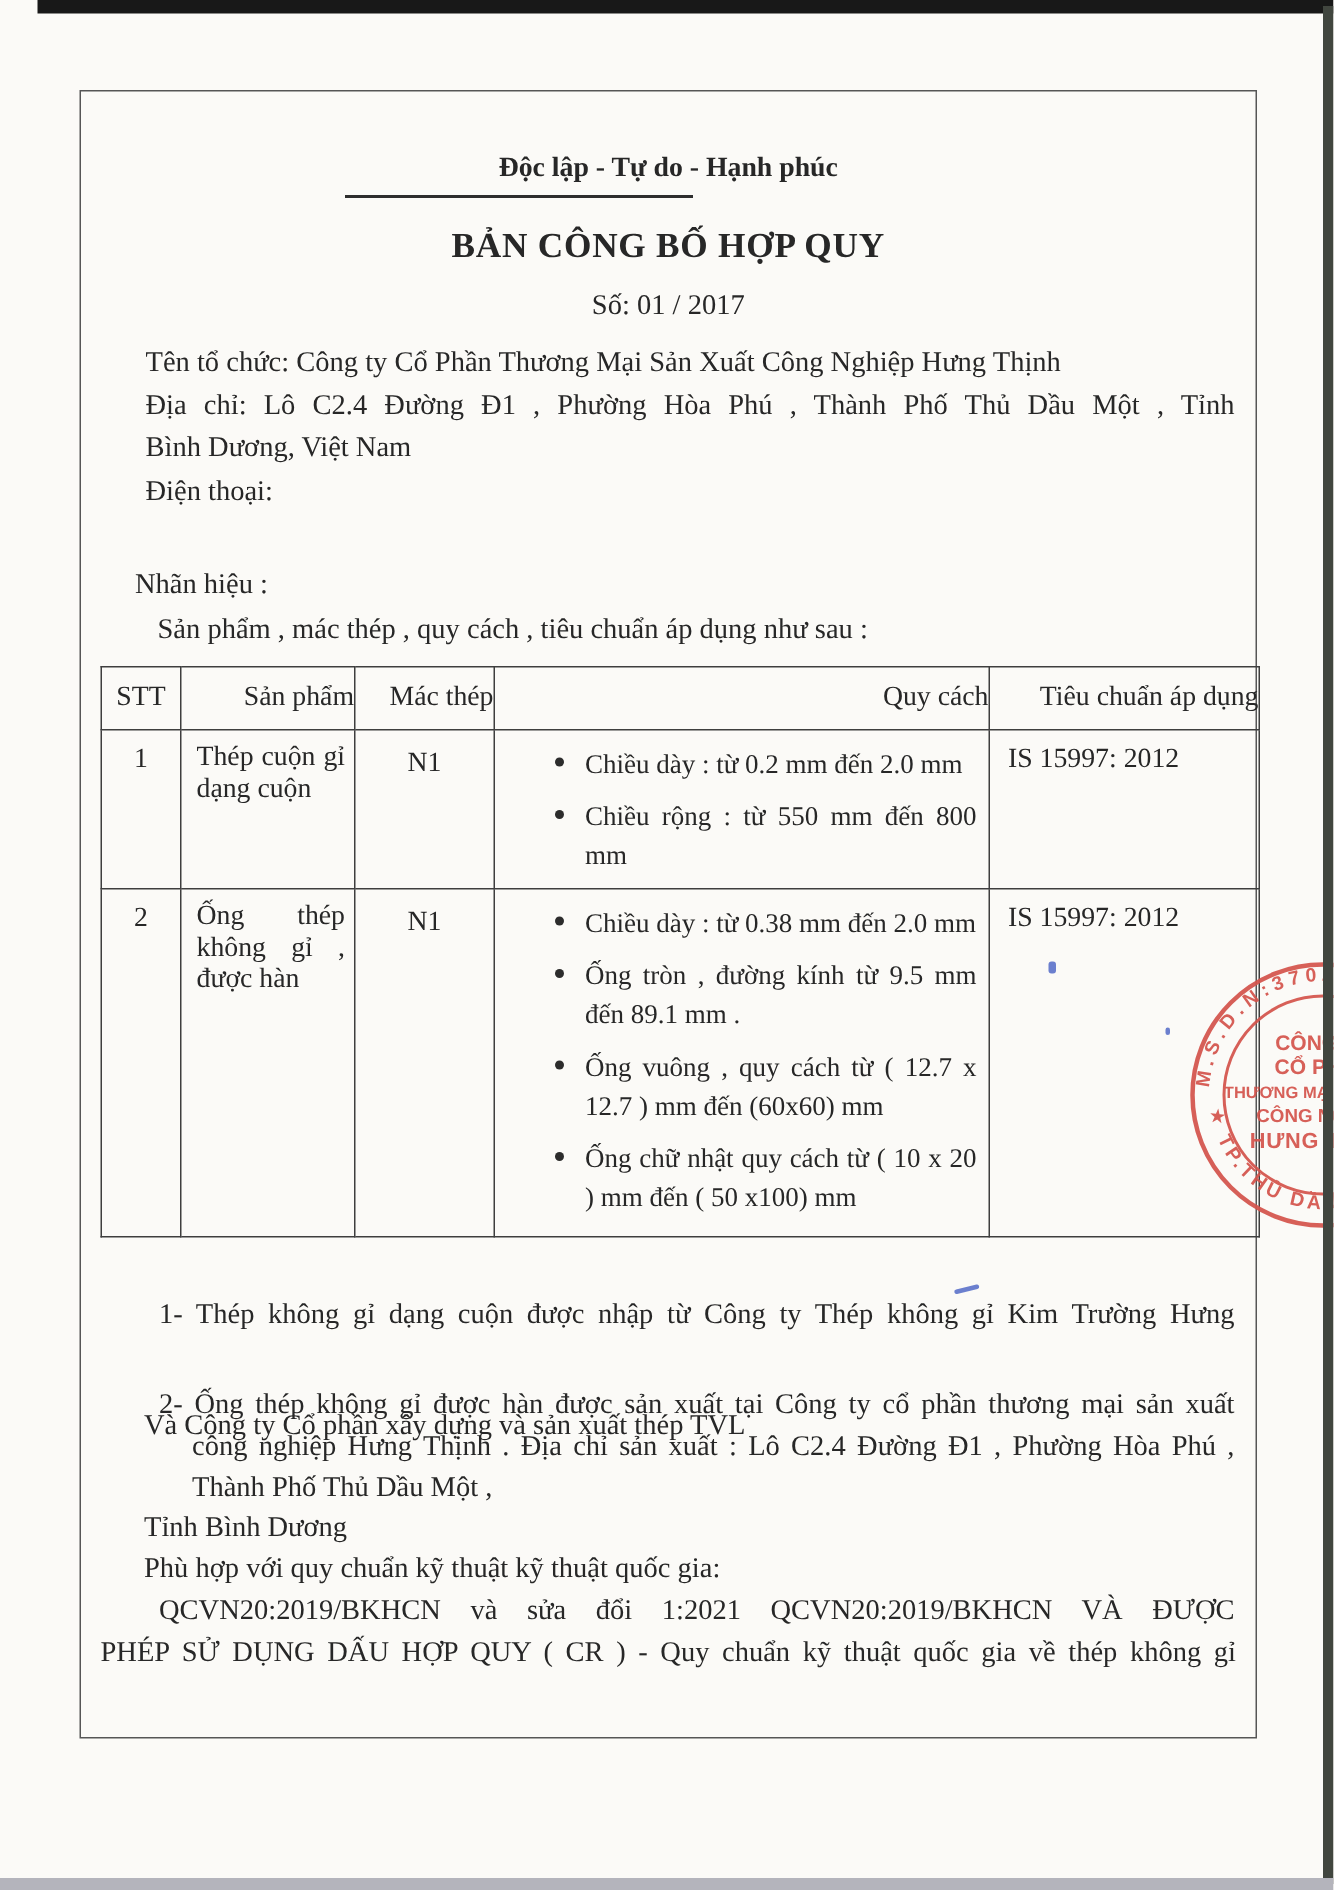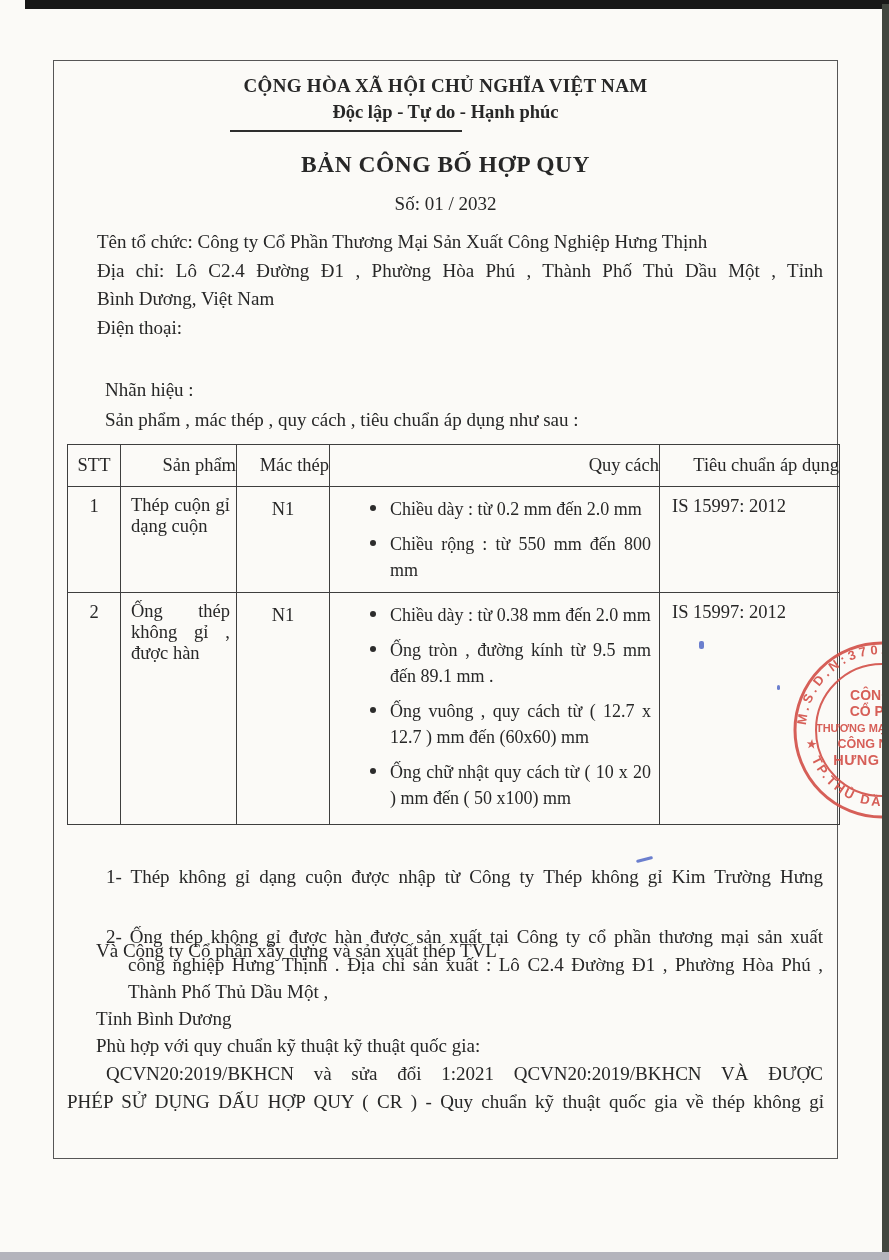--- a/index.html
+++ b/index.html
@@ -34,21 +34,21 @@
   .doc-title{top:90px;font-size:23.5px;font-weight:bold;letter-spacing:.5px;}
   .doc-no{top:132px;font-size:19px;}
 
   .bodyline{font-size:19px;line-height:27px;}
   .org{top:167px;left:43px;}
   .addr1{top:196px;left:43px;width:726px;}
   .addr2{top:224px;left:43px;}
   .phone{top:253px;left:43px;}
   .product{top:285px;left:51px;}
   .product b{font-size:19.5px;}
-  .brand{top:315px;left:51px;}
+  .brand{top:315px;left:36px;}
   .intro{top:345px;left:51px;}
 
   .spec-table{
     position:absolute;left:13px;top:383px;width:772px;
     border-collapse:collapse;table-layout:fixed;
   }
   .spec-table td,.spec-table th{
     border:1.5px solid #3e3e3e;vertical-align:top;
     font-size:18.5px;font-weight:normal;box-sizing:border-box;font-family:Liberation Serif, serif;
   }
@@ -82,25 +82,24 @@
   .stamp .c1,.stamp .c2{font-size:14px;}
   .stamp .c3{font-size:11px;}
   .stamp .c4{font-size:12.5px;}
   .stamp .c5{font-size:14.5px;letter-spacing:.5px;}
 </style>
 </head>
 <body>
 
 <div class="page-frame">
 
-  <div class="abs center vn-country">CỘNG HÒA XÃ HỘI CHỦ NGHĨA VIỆT NAM</div>
   <div class="abs center vn-motto">Độc lập - Tự do - Hạnh phúc</div>
   <div class="abs motto-line"></div>
   <div class="abs center doc-title">BẢN CÔNG BỐ HỢP QUY</div>
-  <div class="abs center doc-no">Số: 01 / 2032</div>
+  <div class="abs center doc-no">Số: 01 / 2017</div>
 
   <div class="abs bodyline nowrap org">Tên tổ chức: Công ty Cổ Phần Thương Mại Sản Xuất Công Nghiệp Hưng Thịnh</div>
   <div class="abs bodyline spread addr1">Địa chỉ: Lô C2.4 Đường Đ1 , Phường Hòa Phú , Thành Phố Thủ Dầu Một , Tỉnh</div>
   <div class="abs bodyline nowrap addr2">Bình Dương, Việt Nam</div>
   <div class="abs bodyline nowrap phone">Điện thoại:</div>
   <div class="abs bodyline nowrap brand">Nhãn hiệu :</div>
   <div class="abs bodyline nowrap intro">Sản phẩm , mác thép , quy cách , tiêu chuẩn áp dụng như sau :</div>
 
   <table class="spec-table">
     <colgroup>

